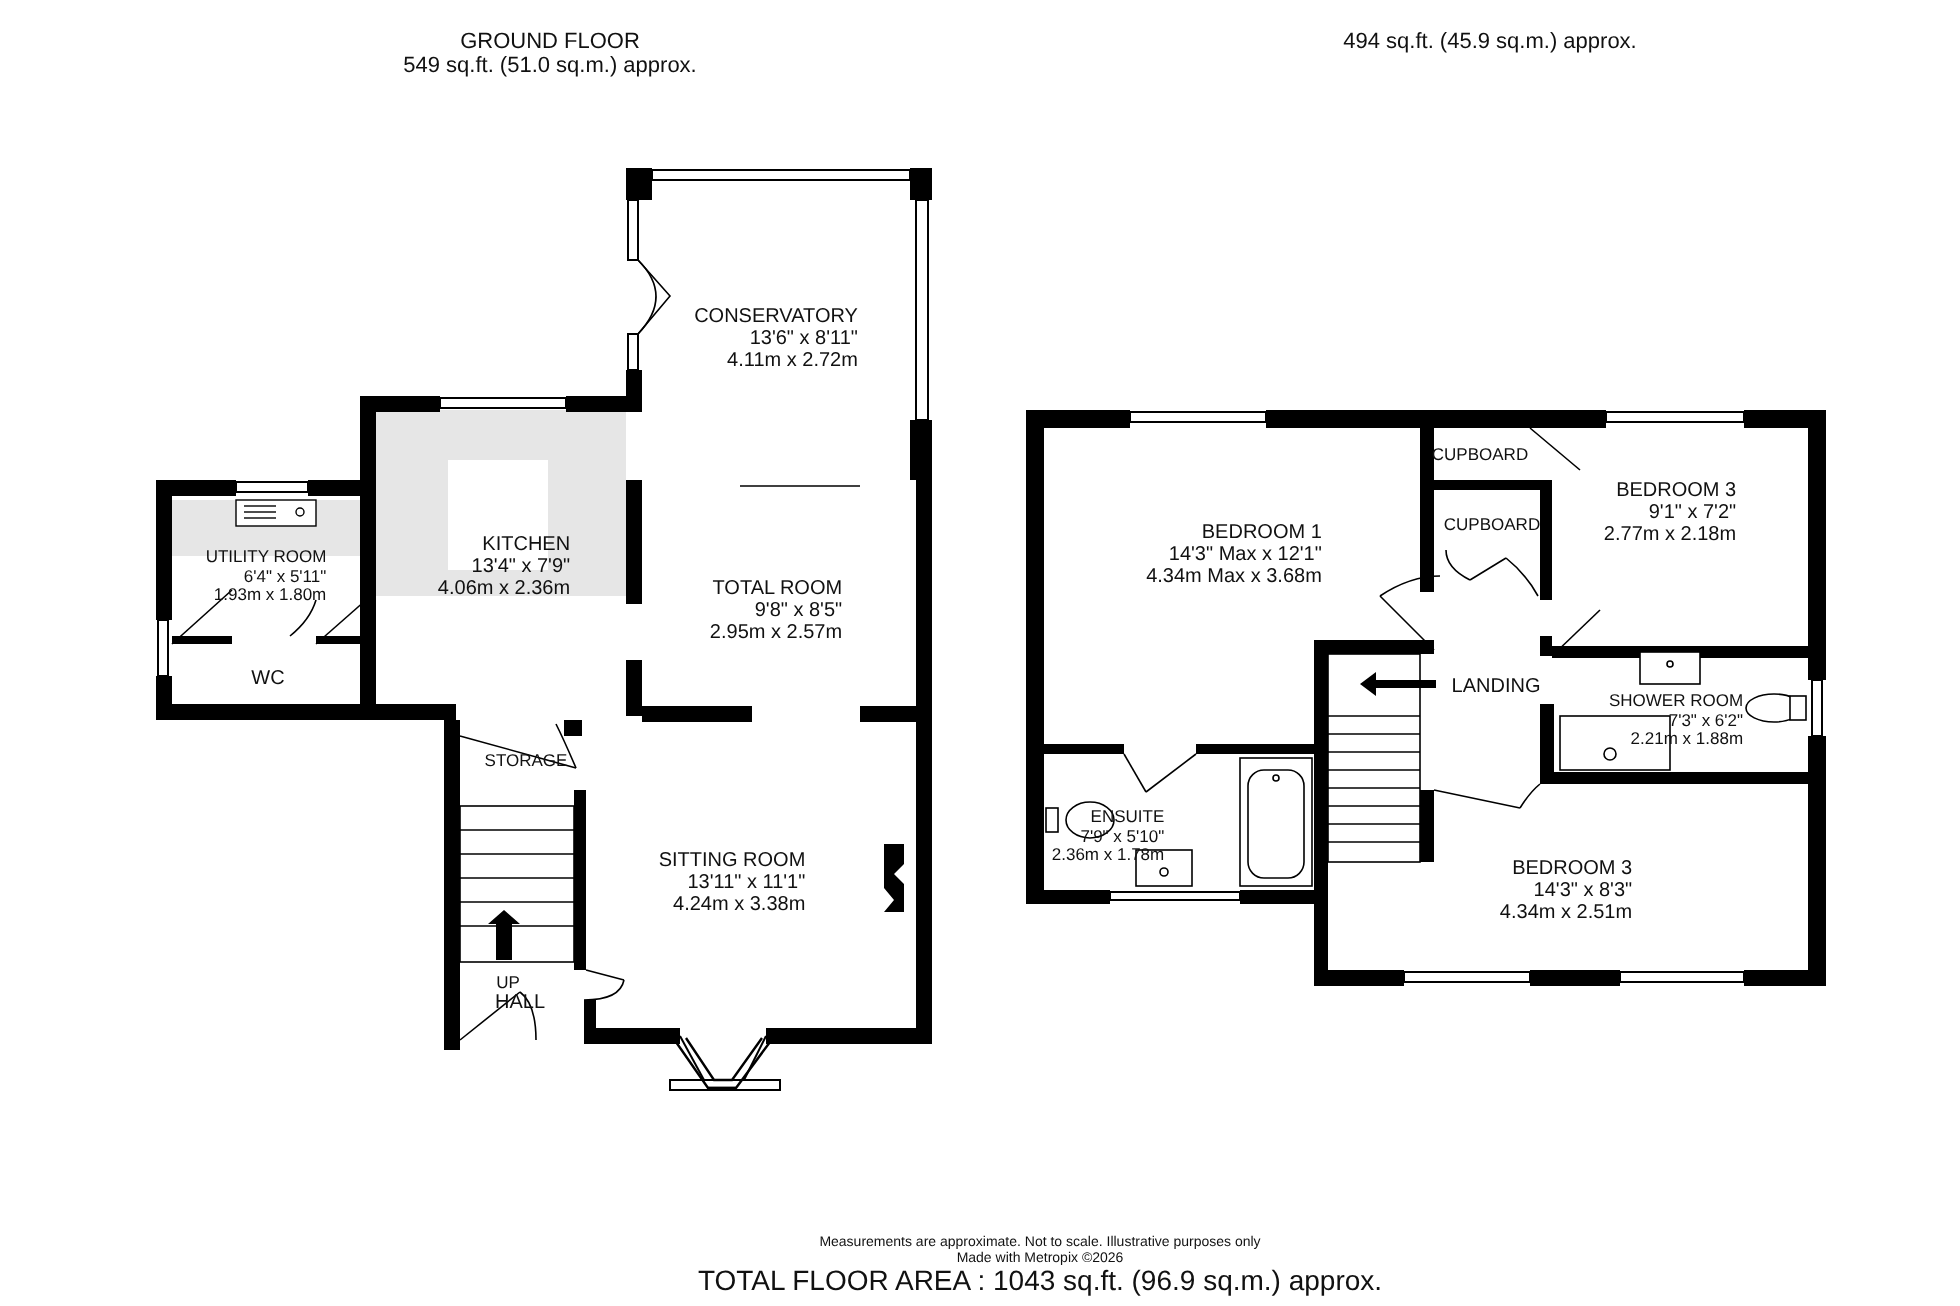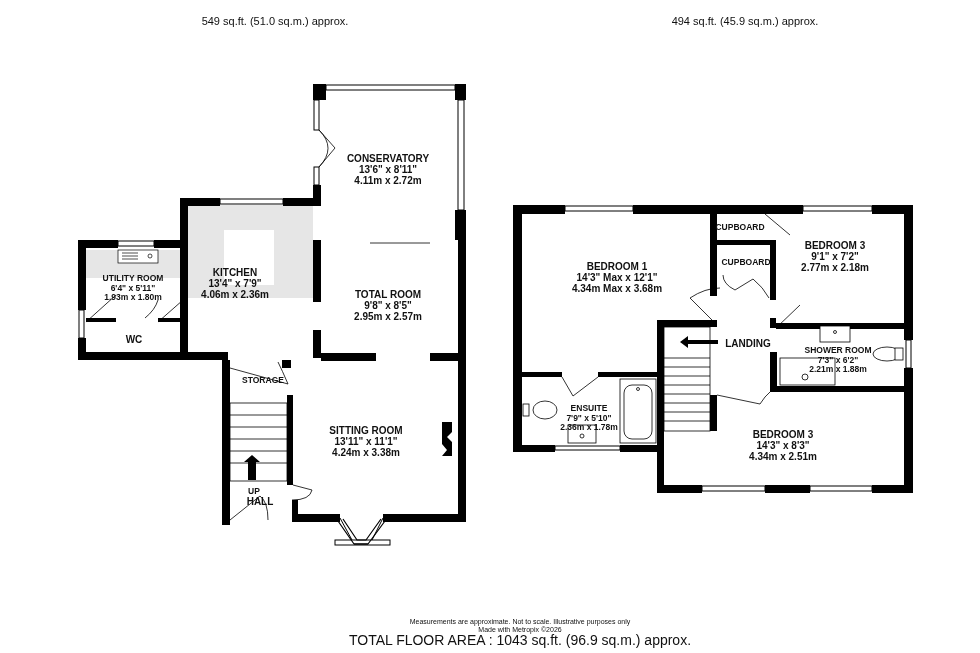--- a/index.html
+++ b/index.html
@@ -2,33 +2,34 @@
 <html><head>
 <meta charset="utf-8">
 <style>
   html, body { margin:0; padding:0; background:#ffffff; }
   body { width:980px; height:653px; position:relative; overflow:hidden; font-family:"Liberation Sans", sans-serif; }
   .floor-header { position:absolute; text-align:center; font-size:11px; line-height:12px; color:#111; }
   .floor-header .t { display:block; }
   #gf-header { left:150px; top:15px; width:250px; }
   #ff-header { left:620px; top:15px; width:250px; }
   svg#plan { position:absolute; left:0; top:0; }
-  .room-label { position:absolute; text-align:center; font-weight:bold; color:#111; line-height:11px; white-space:nowrap; transform:translateX(-50%); }
+  .room-label { position:absolute; text-align:right; font-weight:normal; color:#111; line-height:11px; white-space:nowrap; transform:translateX(-50%); }
   .room-label .name { display:block; font-size:10px; }
   .room-label .dim { display:block; font-size:10px; }
   .room-label.sm .name, .room-label.sm .dim { font-size:8.5px; line-height:9.5px; }
   .footer { position:absolute; left:340px; width:360px; text-align:center; color:#111; }
   #footer-total { top:632px; font-size:14px; }
   #footer-note1 { top:618px; font-size:7px; }
   #footer-note2 { top:626px; font-size:7px; }
 </style>
 </head>
 <body>
 
 <div class="floor-header" id="gf-header">
+  <span class="t">GROUND FLOOR</span>
   <span class="t">549 sq.ft. (51.0 sq.m.) approx.</span>
 </div>
 <div class="floor-header" id="ff-header">
   <span class="t">494 sq.ft. (45.9 sq.m.) approx.</span>
 </div>
 
 <svg id="plan" width="980" height="653" viewBox="0 0 980 653">
 
   <g>
 
@@ -211,21 +212,21 @@
       <rect x="895" y="348" width="8" height="12"></rect>
     </g>
   </g>
 </svg>
 
 <div class="room-label" style="left:388px;top:153px;">
   <span class="name">CONSERVATORY</span>
   <span class="dim">13'6"  x 8'11"</span>
   <span class="dim">4.11m  x 2.72m</span>
 </div>
-<div class="room-label" style="left:235px;top:267px;">
+<div class="room-label" style="left:252px;top:267px;">
   <span class="name">KITCHEN</span>
   <span class="dim">13'4"  x 7'9"</span>
   <span class="dim">4.06m  x 2.36m</span>
 </div>
 <div class="room-label sm" style="left:133px;top:274px;">
   <span class="name">UTILITY ROOM</span>
   <span class="dim">6'4"  x 5'11"</span>
   <span class="dim">1.93m  x 1.80m</span>
 </div>
 <div class="room-label" style="left:134px;top:334px;">
@@ -268,21 +269,21 @@
   <span class="dim">2.77m  x 2.18m</span>
 </div>
 <div class="room-label" style="left:748px;top:338px;">
   <span class="name">LANDING</span>
 </div>
 <div class="room-label sm" style="left:838px;top:346px;">
   <span class="name">SHOWER ROOM</span>
   <span class="dim">7'3"  x 6'2"</span>
   <span class="dim">2.21m  x 1.88m</span>
 </div>
-<div class="room-label sm" style="left:589px;top:404px;">
+<div class="room-label sm" style="left:554px;top:404px;">
   <span class="name">ENSUITE</span>
   <span class="dim">7'9"  x 5'10"</span>
   <span class="dim">2.36m  x 1.78m</span>
 </div>
 <div class="room-label" style="left:783px;top:429px;">
   <span class="name">BEDROOM 3</span>
   <span class="dim">14'3"  x 8'3"</span>
   <span class="dim">4.34m  x 2.51m</span>
 </div>
 

